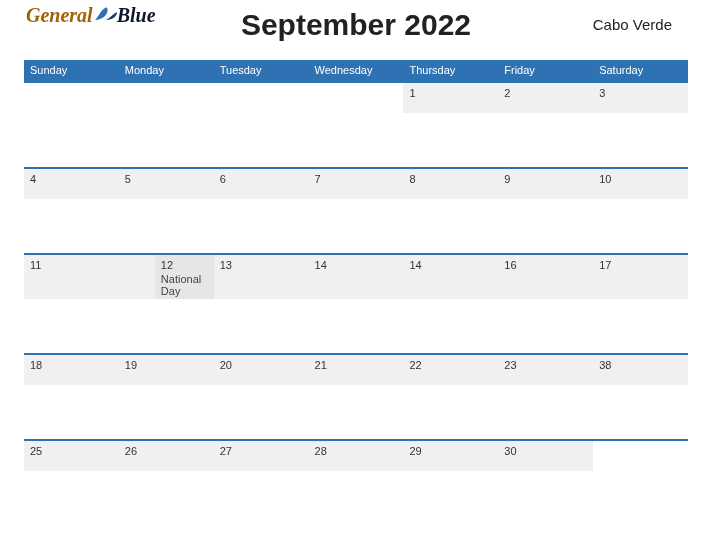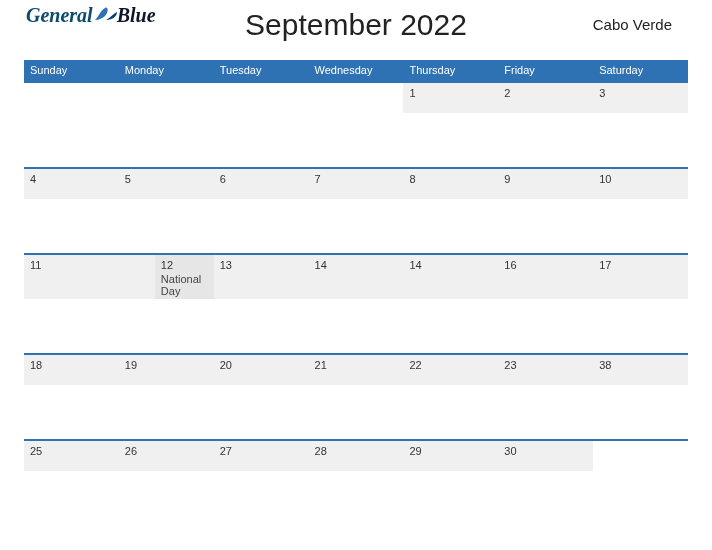--- a/index.html
+++ b/index.html
@@ -19,30 +19,30 @@
     position: absolute;
     left: 26px;
     top: 4px;
     display: flex;
     align-items: baseline;
     font-family: Georgia, "Times New Roman", serif;
     font-style: italic;
     font-weight: 600;
     font-size: 20px;
   }
-  .logo .g1 { color: #0c4a6e; text-align: center; }
+  .logo .g1 { color: #a16207; text-align: center; }
   .logo .g2 { color: #0f172a; }
   .logo svg { margin-left: 2px; }
   .title {
     position: absolute;
     left: 0; right: 0;
     top: 8px;
     text-align: center;
     font-size: 30px;
-    font-weight: 400;
+    font-weight: 700;
     color: #222;
   }
   .region {
     position: absolute;
     right: 40px;
     top: 16px;
     font-size: 15px;
     color: #222;
   }
   .calendar {

